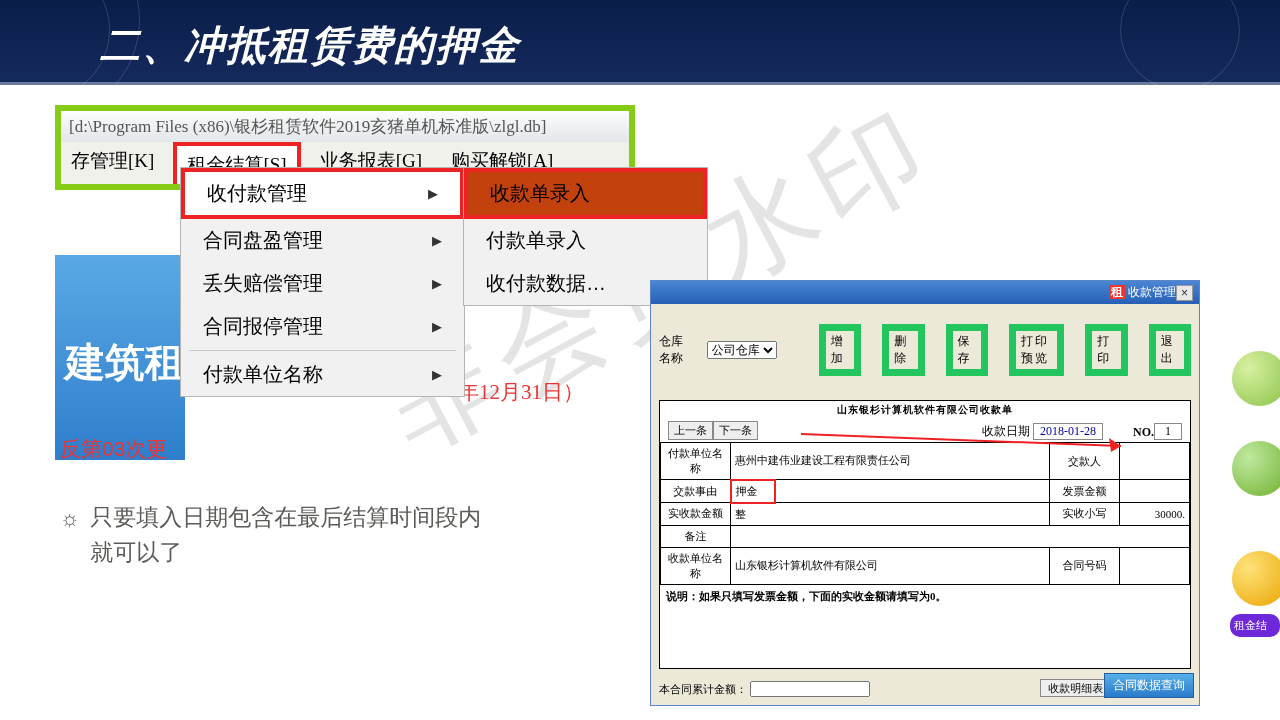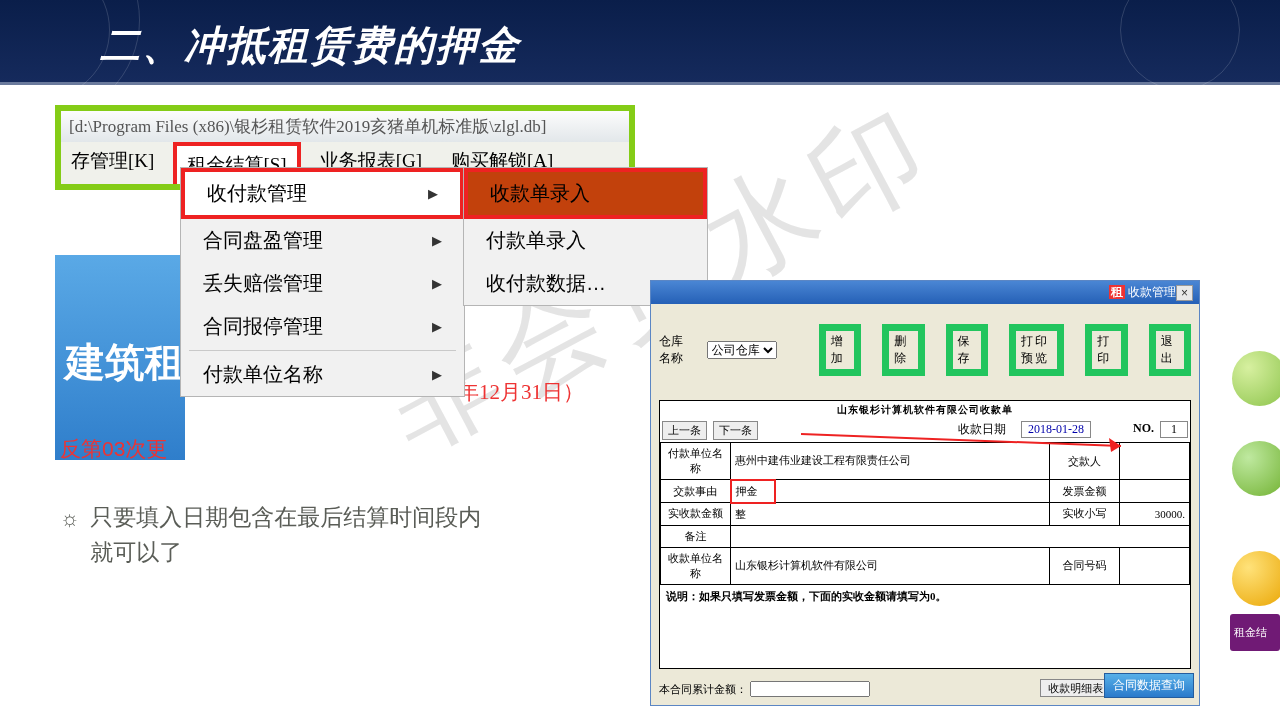--- a/index.html
+++ b/index.html
@@ -30,21 +30,21 @@
   .bico{font-size:22px;margin-top:2px}
   
   .dlg{position:absolute;left:650px;top:195px;width:550px;background:#ece9d8;border:1px solid #5b86c4;font-family:"SimSun";font-size:12px}
   .dlgtitle{background:linear-gradient(#4a86d4,#2560b6);color:#fff;padding:3px 6px;display:flex;justify-content:flex-end;align-items:center;font-size:12px}
   .dlgtitle .x{background:#e8e8e8;color:#333;padding:0 4px;border:1px solid #999;font-family:Arial}
   .dlgtool{padding:20px 8px;display:flex;align-items:center;gap:21px}
   .dlgtool select{font-size:12px;width:85px}
   .tbtn{background:#ece9d8;border:7px solid #22c55e;padding:2px 5px;font-size:12px;letter-spacing:2px}
   .form-wrap{margin:4px 8px;border:1px solid #000;background:#fff}
   .formtitle{text-align:center;font-size:10px;font-weight:700;padding:2px 0;font-family:"SimSun";letter-spacing:1px}
-  .navrow{display:flex;align-items:flex-start;gap:6px;padding:2px 2px}
+  .navrow{display:flex;align-items:flex-end;padding:2px 8px}
   .navrow .nbtn{border:1px solid #888;background:#eee;padding:1px 5px;font-size:11px}
   .tbl{width:100%;border-collapse:collapse;font-size:11px}
   .tbl td{border:1px solid #000;padding:3px 4px;height:22px}
   .tbl td.lab{text-align:center;width:70px}
   .hl{border:2px solid #e22!important}
   .notes{padding:4px 6px;font-size:11px}
   .notes b{font-weight:700}
   .dlgfoot{padding:8px;display:flex;justify-content:space-between;align-items:center;font-size:11px}
   .dlgfoot input{width:120px;font-size:11px}
   .dlgfoot .fbtn{border:1px solid #888;background:#eee;padding:2px 7px;font-size:11px;margin-left:6px}
@@ -200,15 +200,15 @@
     <svg class="red-arrow" style="left:150px;top:145px" width="350" height="30">
       <line x1="0" y1="8" x2="320" y2="20" stroke="#e22" stroke-width="2"></line>
       <polygon points="320,20 308,12 310,26" fill="#e22"></polygon>
     </svg>
   </div>
 
   <div class="side-frag">
     <div class="circ-icon" style="background:radial-gradient(circle at 30% 30%,#d7f0a0,#8bc34a)"></div>
     <div class="circ-icon" style="margin-top:35px;background:radial-gradient(circle at 30% 30%,#bfe9a0,#6fb02e)"></div>
     <div class="circ-icon" style="margin-top:55px;background:radial-gradient(circle at 30% 30%,#ffe27a,#e9a400)"></div>
-    <div style="margin:8px 0 0 28px;background:#701a75;color:#fff;font-size:11px;padding:11px 4px;border-radius:3px">租金结</div>
+    <div style="margin:8px 0 0 28px;background:#6d28d9;color:#fff;font-size:11px;padding:4px 4px;border-radius:10px">租金结</div>
   </div>
 </div>
 
 </body></html>

